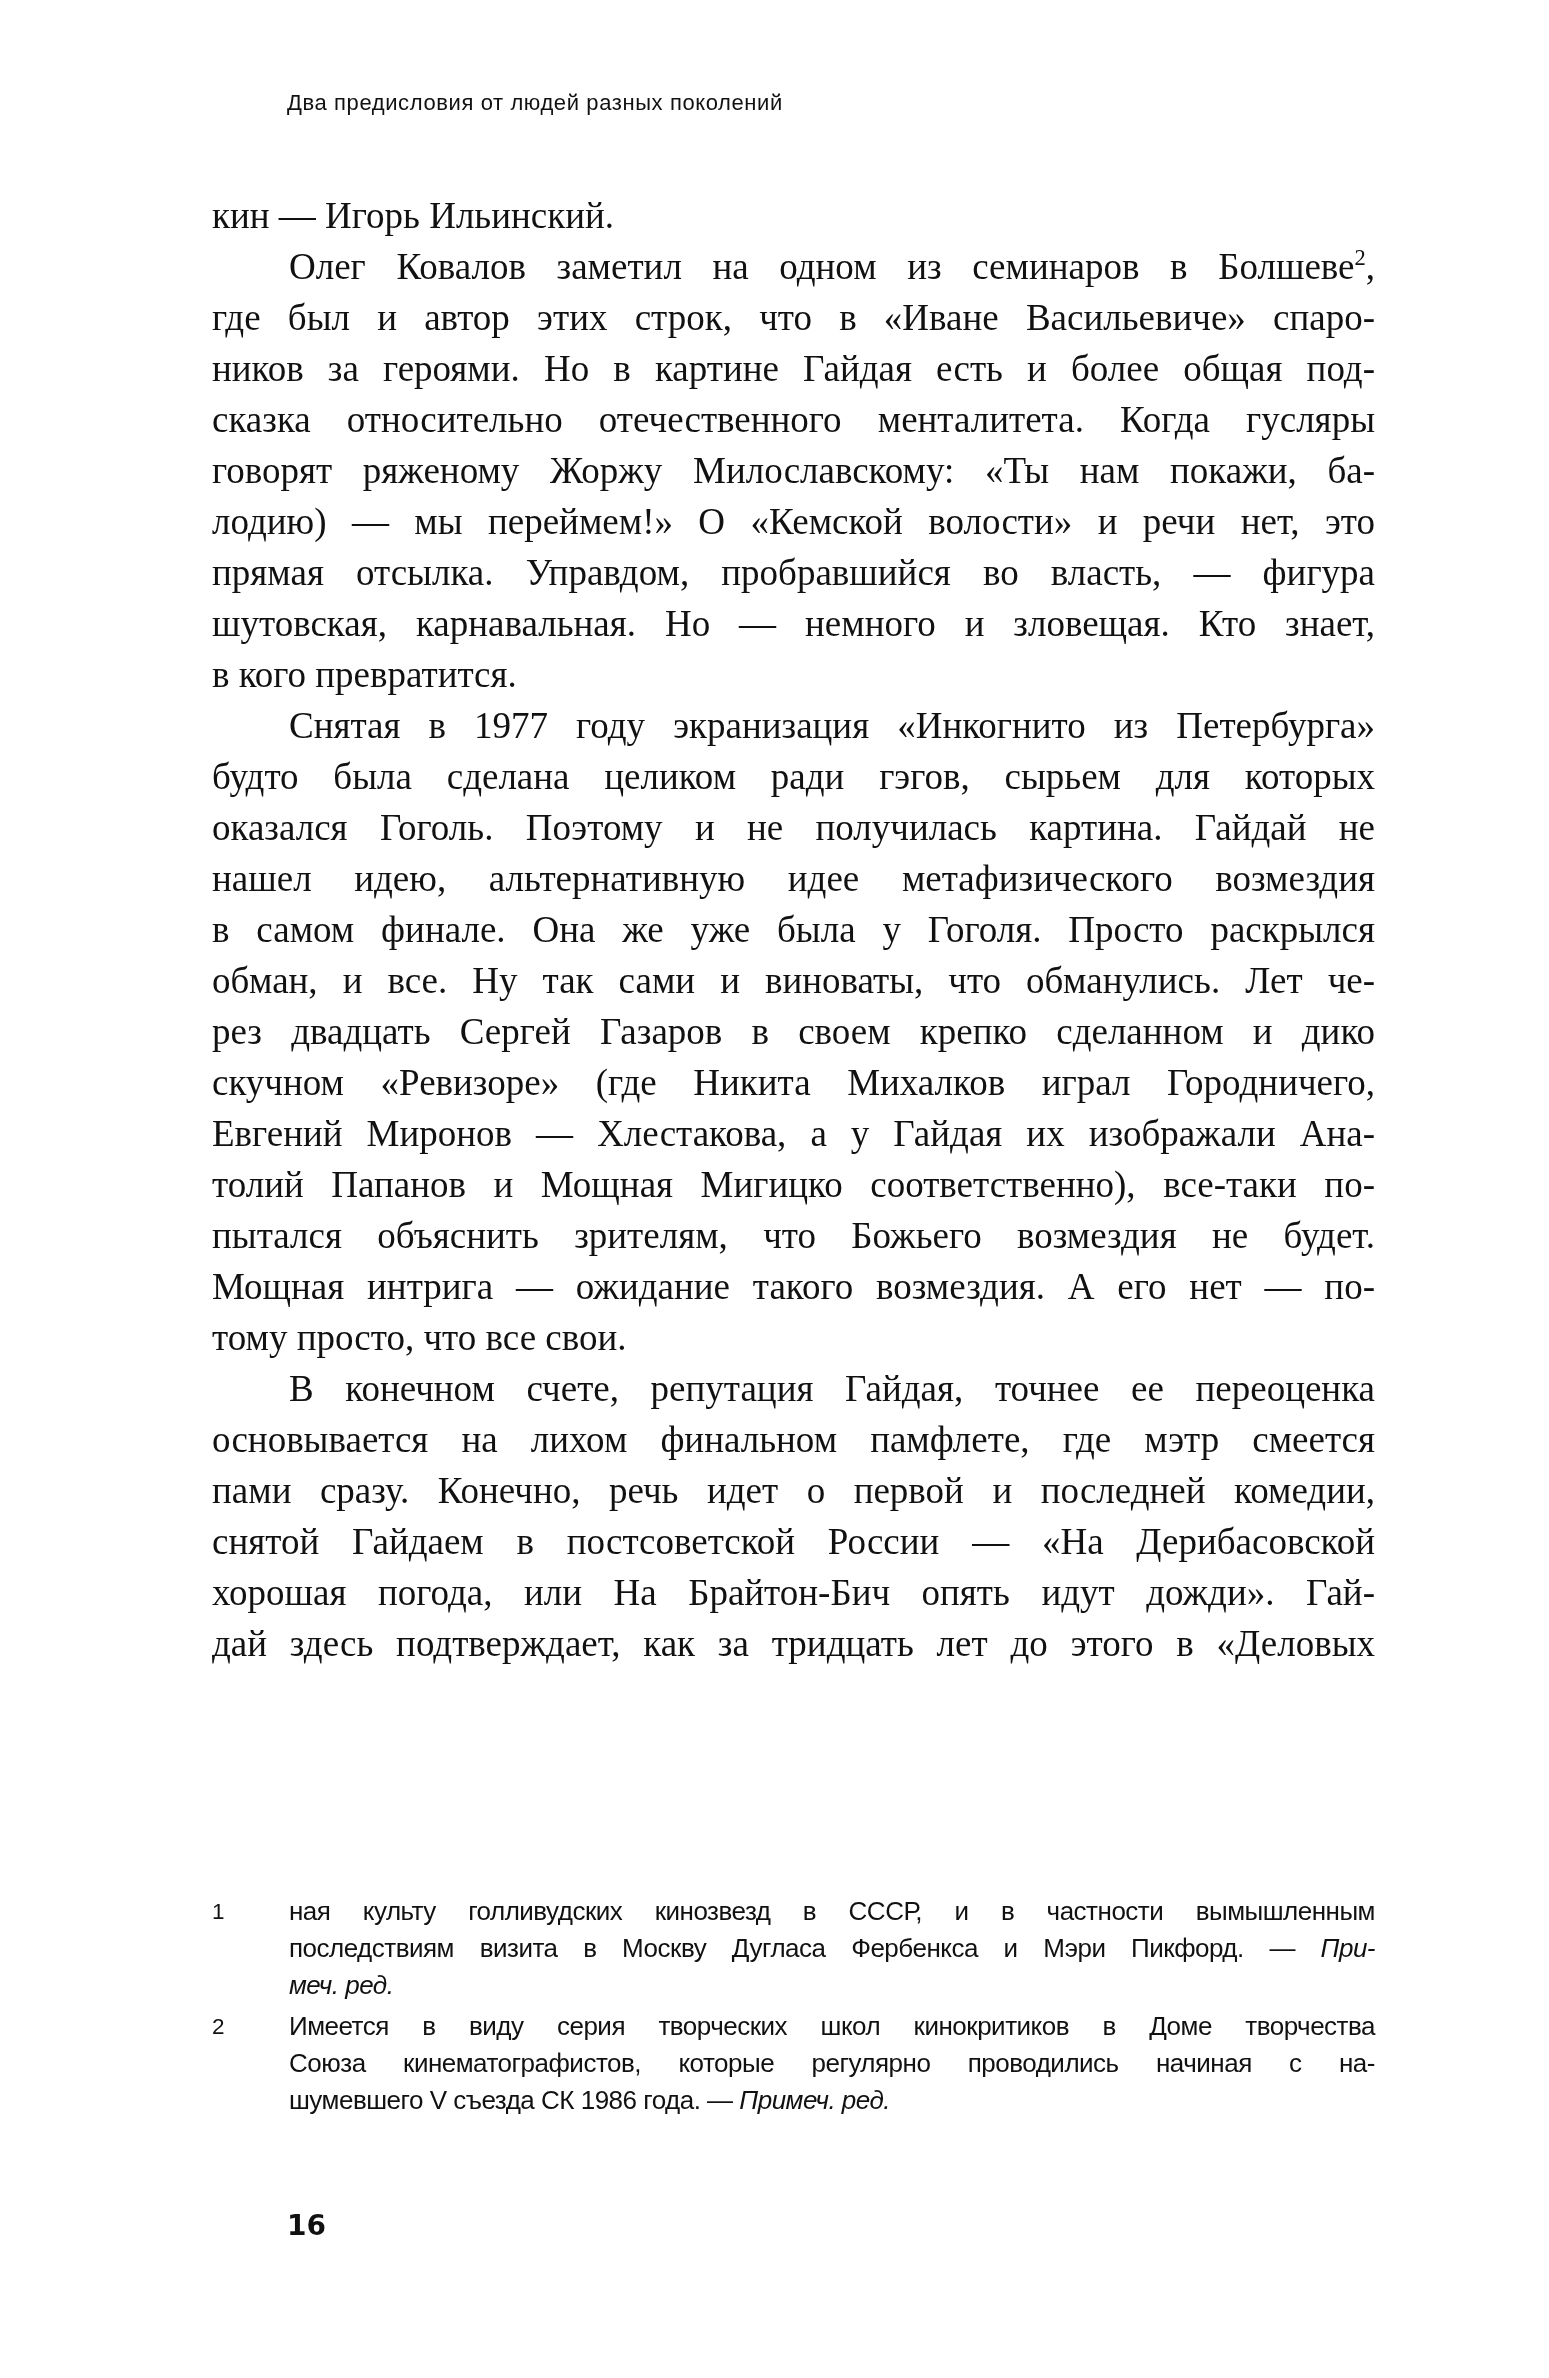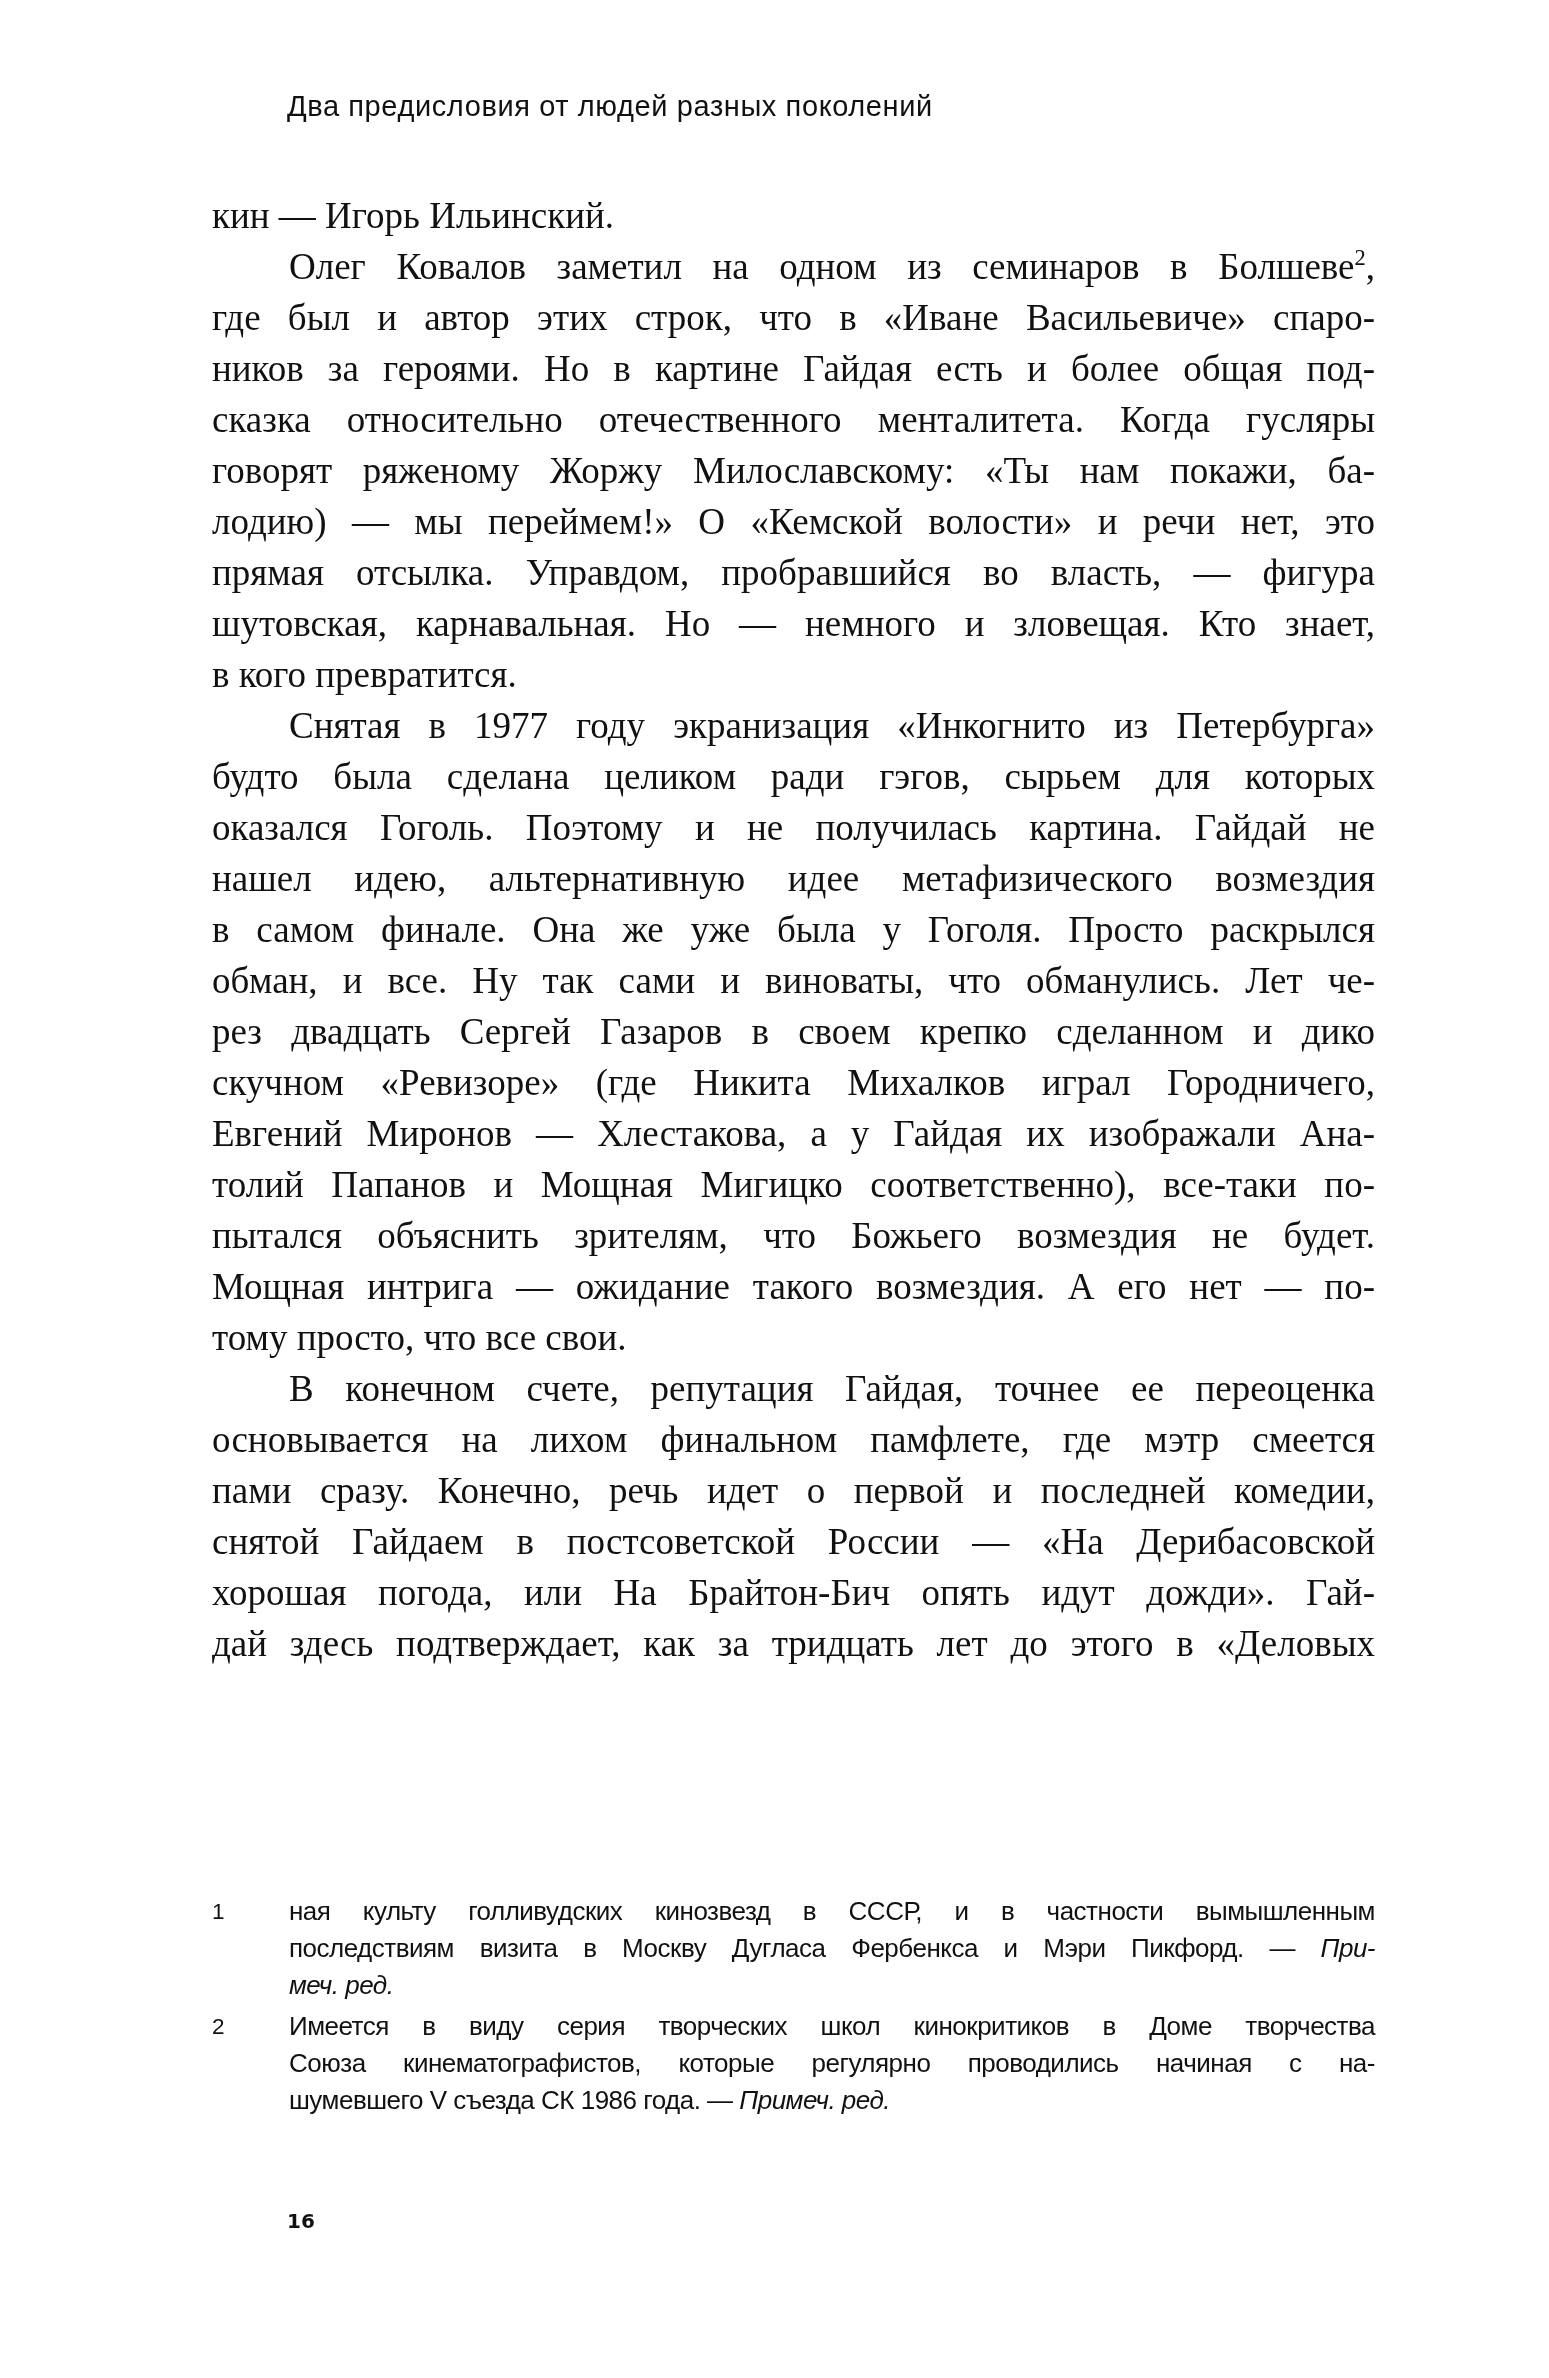--- a/index.html
+++ b/index.html
@@ -12,21 +12,21 @@
       height: 2379px;
       position: relative;
       overflow: hidden;
       color: #111111;
     }
     .running-head {
       position: absolute;
       left: 287px;
       top: 90px;
       font-family: "Liberation Sans", sans-serif;
-      font-size: 29px;
+      font-size: 22px;
       letter-spacing: 0.6px;
       color: #111;
       white-space: nowrap;
     }
     .body-text {
       position: absolute;
       left: 212px;
       top: 190px;
       width: 1163px;
       font-family: "Liberation Serif", serif;
@@ -89,21 +89,21 @@
     }
     .fn-line i {
       font-style: italic;
     }
     .page-number {
       position: absolute;
       left: 287px;
       top: 2209px;
       font-family: "DejaVu Sans", sans-serif;
       font-weight: bold;
-      font-size: 20px;
+      font-size: 28px;
       color: #111;
     }
   </style>
 </head>
 <body>
 
 <div class="running-head">Два предисловия от людей разных поколений</div>
 
 <div class="body-text">
   <div class="line last">кин — Игорь Ильинский.</div>

